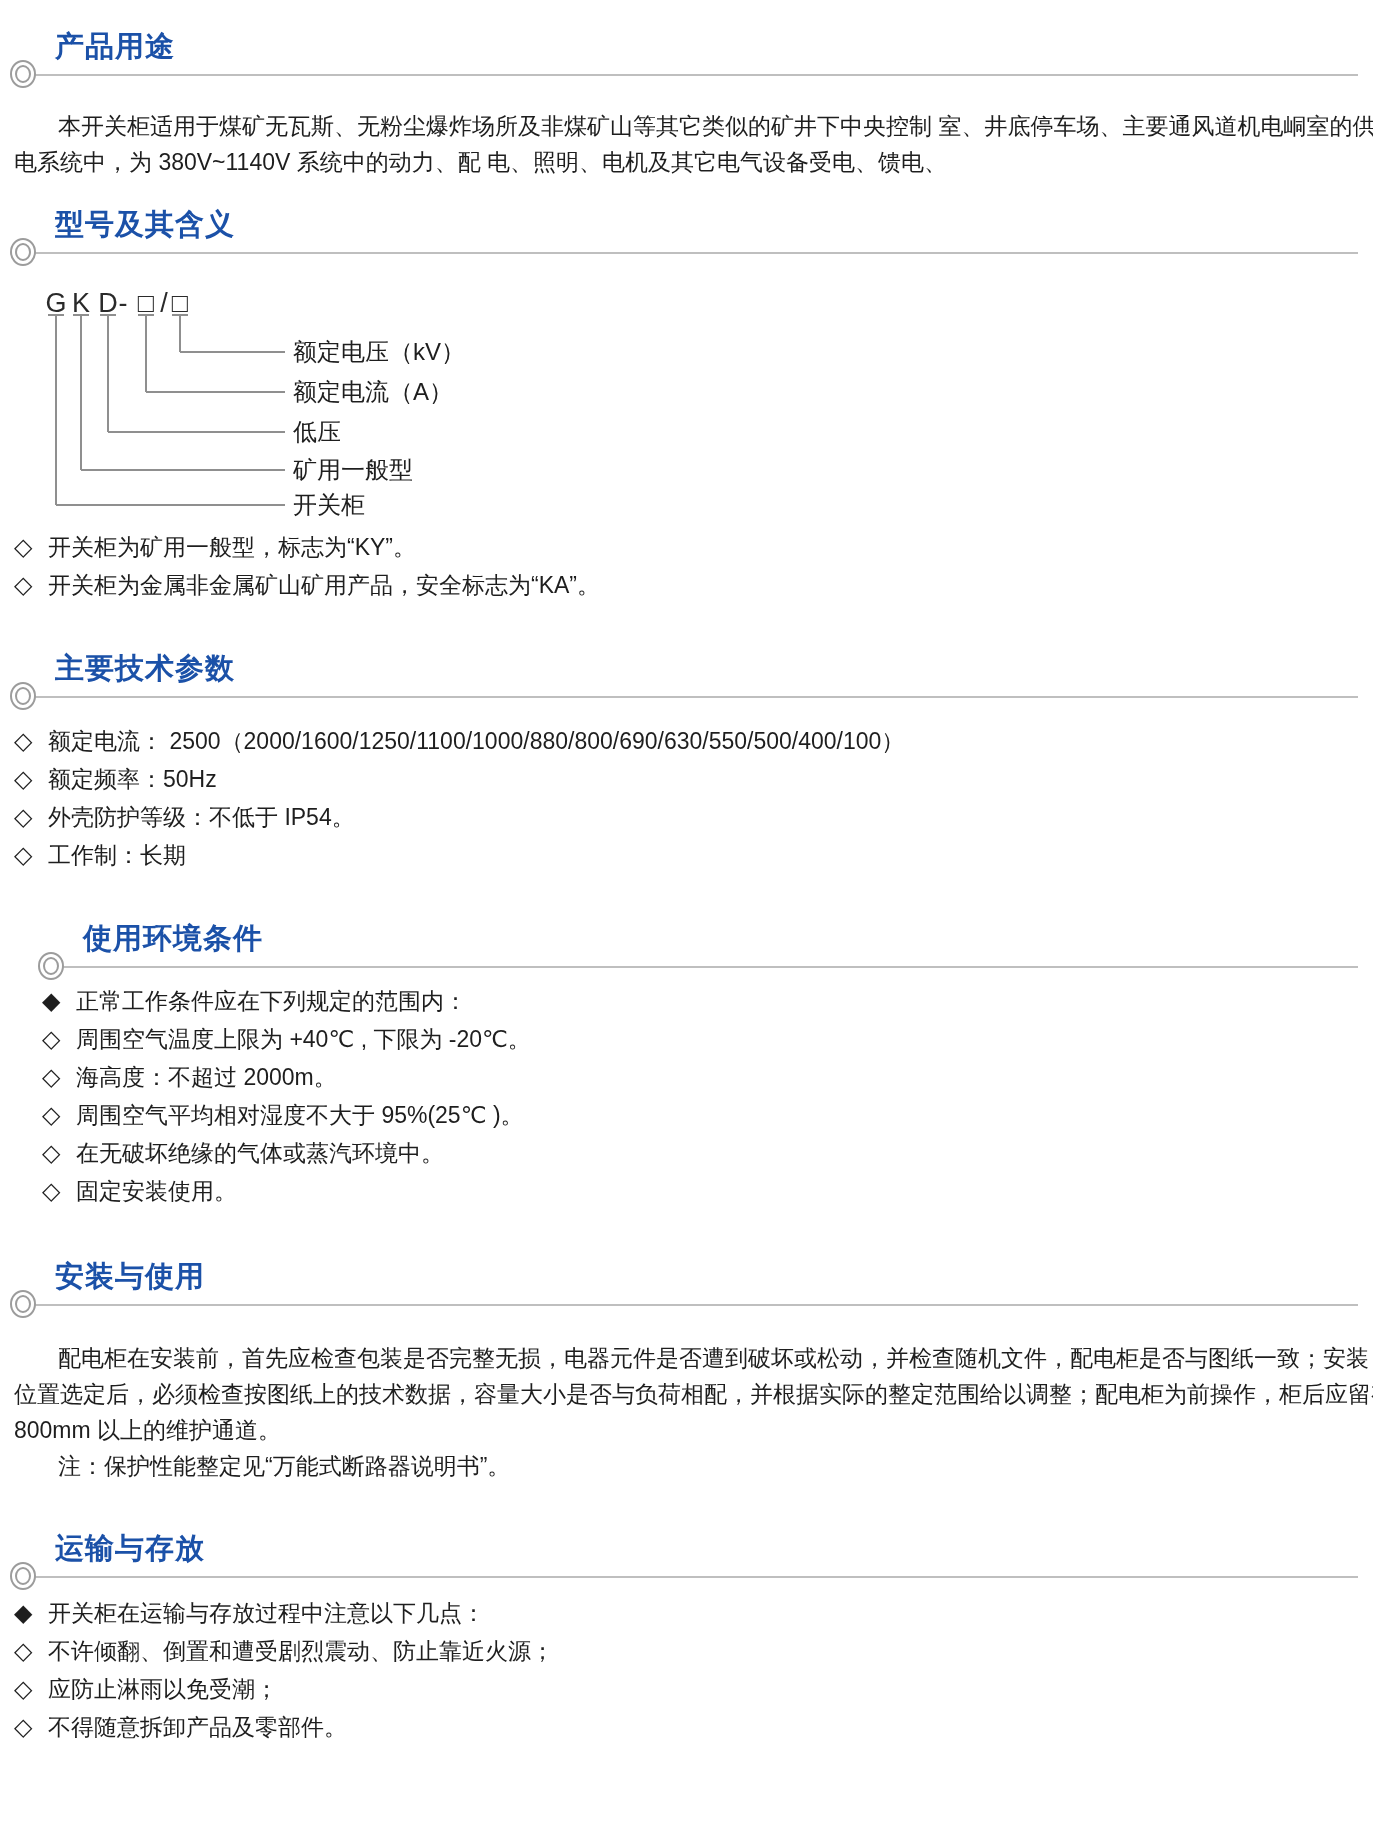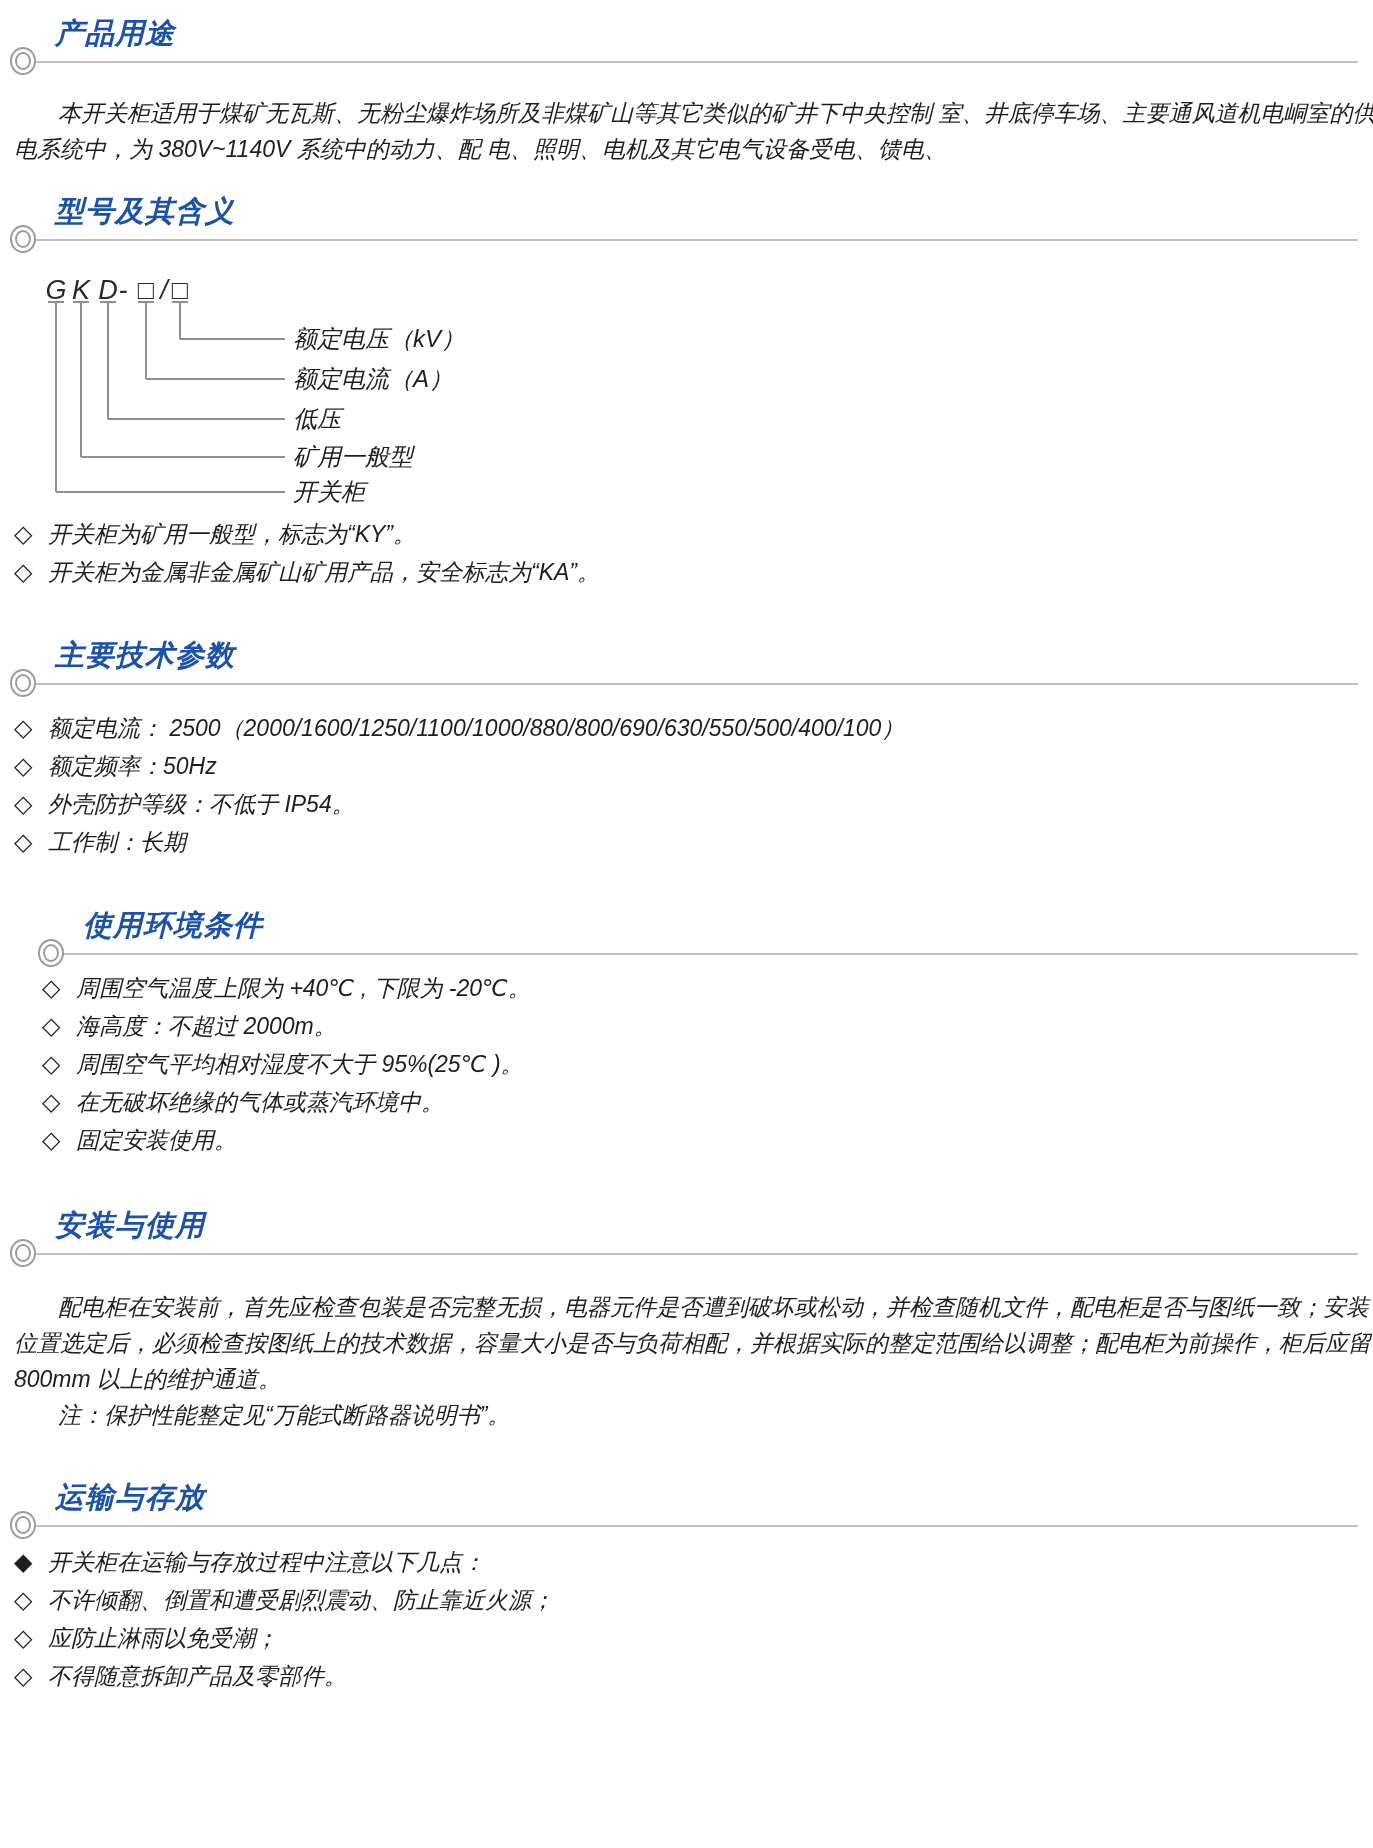--- a/index.html
+++ b/index.html
@@ -4,21 +4,21 @@
 <style>
   html, body { margin: 0; padding: 0; }
   body {
     width: 1373px;
     height: 1848px;
     overflow: hidden;
     background: #ffffff;
     font-family: "Liberation Sans", "DejaVu Sans", sans-serif;
     color: #1e1e1e;
   }
-  .page { padding-top: 13px; font-style: italic; }
+  .page { padding-top: 26px; }
 
   
   .sec-head { position: relative; height: 64px; }
   .sec-title {
     position: absolute; left: 55px; top: 0;
     font-size: 29px; font-weight: 700; color: #1b51a8;
     letter-spacing: 1px; line-height: 40px; margin: 0;
   }
   .sec-rule {
     position: absolute; left: 24px; right: 15px; top: 48px;
@@ -151,20 +151,23 @@
   </div>
 
   <div class="section" id="sec-env">
     <div class="sec-head">
       <h2 class="sec-title">使用环境条件</h2>
       <span class="sec-ring"></span>
       <div class="sec-rule"></div>
     </div>
     <div class="list">
       <div class="bullet">
+        <span class="marker">◆</span><span>正常工作条件应在下列规定的范围内：</span>
+      </div>
+      <div class="bullet">
         <span class="marker">◇</span><span>周围空气温度上限为 +40℃ , 下限为 -20℃。</span>
       </div>
       <div class="bullet">
         <span class="marker">◇</span><span>海高度：不超过 2000m。</span>
       </div>
       <div class="bullet">
         <span class="marker">◇</span><span>周围空气平均相对湿度不大于 95%(25℃ )。</span>
       </div>
       <div class="bullet">
         <span class="marker">◇</span><span>在无破坏绝缘的气体或蒸汽环境中。</span>

